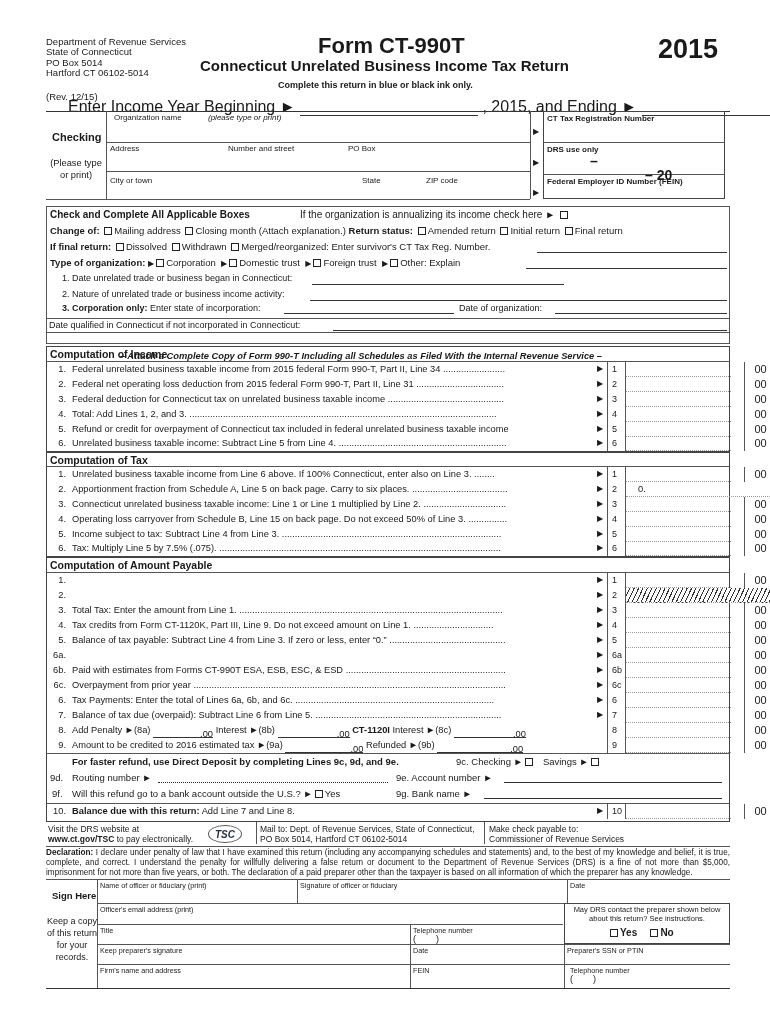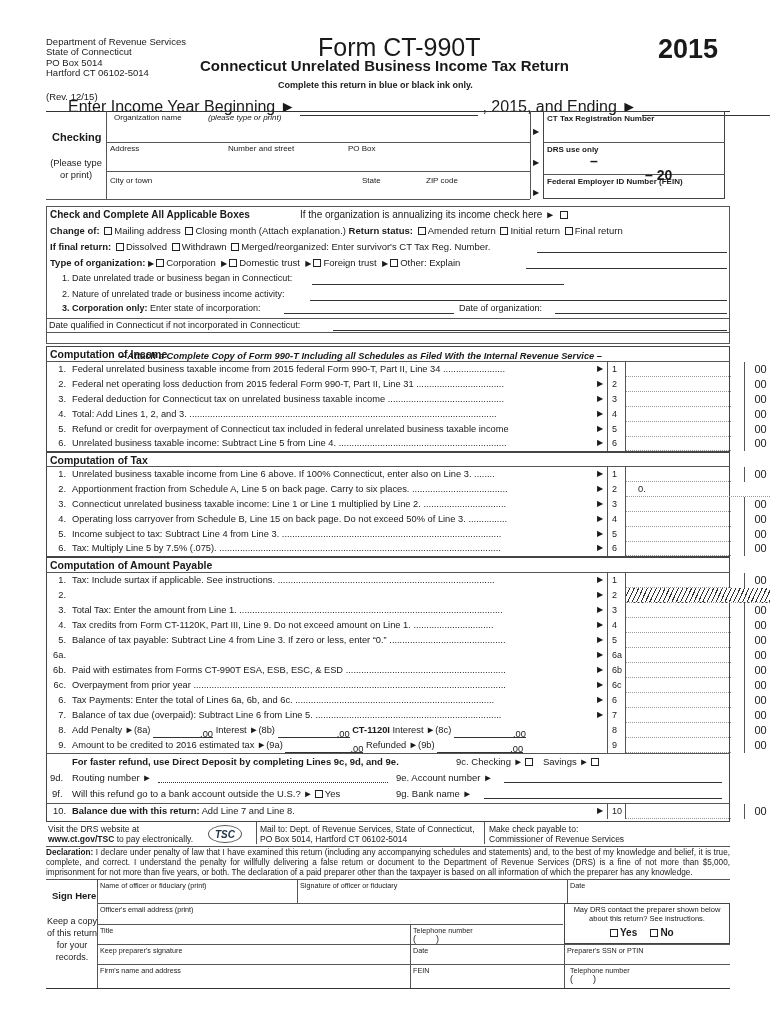--- a/index.html
+++ b/index.html
@@ -2,21 +2,21 @@
 <html><head>
 <meta charset="utf-8">
 <style>
   * { box-sizing: border-box; margin: 0; padding: 0; }
   body { width: 770px; height: 1024px; background: #fff; font-family: "Liberation Sans", sans-serif; color: #1a1a1a; position: relative; overflow: hidden; font-size: 9px; }
   .abs { position: absolute; }
   .b { font-weight: bold; }
   .i { font-style: italic; }
   .hdr-left { left: 46px; top: 37px; font-size: 9.5px; line-height: 10.3px; }
   .rev { left: 46px; top: 91px; font-size: 9.5px; }
-  .form-title { left: 318px; top: 33px; font-size: 25px; font-weight: normal; }
+  .form-title { left: 318px; top: 33px; font-size: 22px; font-weight: bold; }
   .form-sub { left: 200px; top: 57px; font-size: 15px; font-weight: bold; }
   .form-year { left: 658px; top: 34px; font-size: 27px; font-weight: bold; }
   .complete { left: 278px; top: 80px; font-size: 9px; font-weight: bold; }
   .year-line { left: 68px; top: 98px; font-size: 16px; font-weight: normal; white-space: nowrap; }
   .uline { display: inline-block; border-bottom: 1px solid #333; vertical-align: bottom; }
   .box { position: absolute; border: 1px solid #444; }
   .lbl { position: absolute; font-size: 8px; }
   .hline { position: absolute; height: 0; border-top: 1px solid #555; }
   .vline { position: absolute; width: 0; border-left: 1px solid #555; }
   .cb { display: inline-block; width: 8px; height: 8px; border: 1px solid #222; vertical-align: -1px; margin: 0 2px; }
@@ -240,21 +240,20 @@
     <span class="num">6.</span>
     <span class="txt">Tax: Multiply Line 5 by 7.5% (.075). .............................................................................................................</span>
     <span class="arr tri">▶</span>
     <span class="ln">6</span>
     <span class="amt"></span>
     <span class="cents-box">00</span>
   </div>
 
 <div class="row" style="top:573px;">
     <span class="num">1.</span>
-    <span class="txt">Tax: Include surtax if applicable. See instructions. ....................................................................................</span>
     <span class="arr tri">▶</span>
     <span class="ln">1</span>
     <span class="amt"></span>
     <span class="cents-box">00</span>
   </div>
 <div class="row" style="top:588px;">
     <span class="num">2.</span>
     <span class="arr tri">▶</span>
     <span class="ln">2</span>
     <span class="amt hatch" style="width:150px;"></span>

